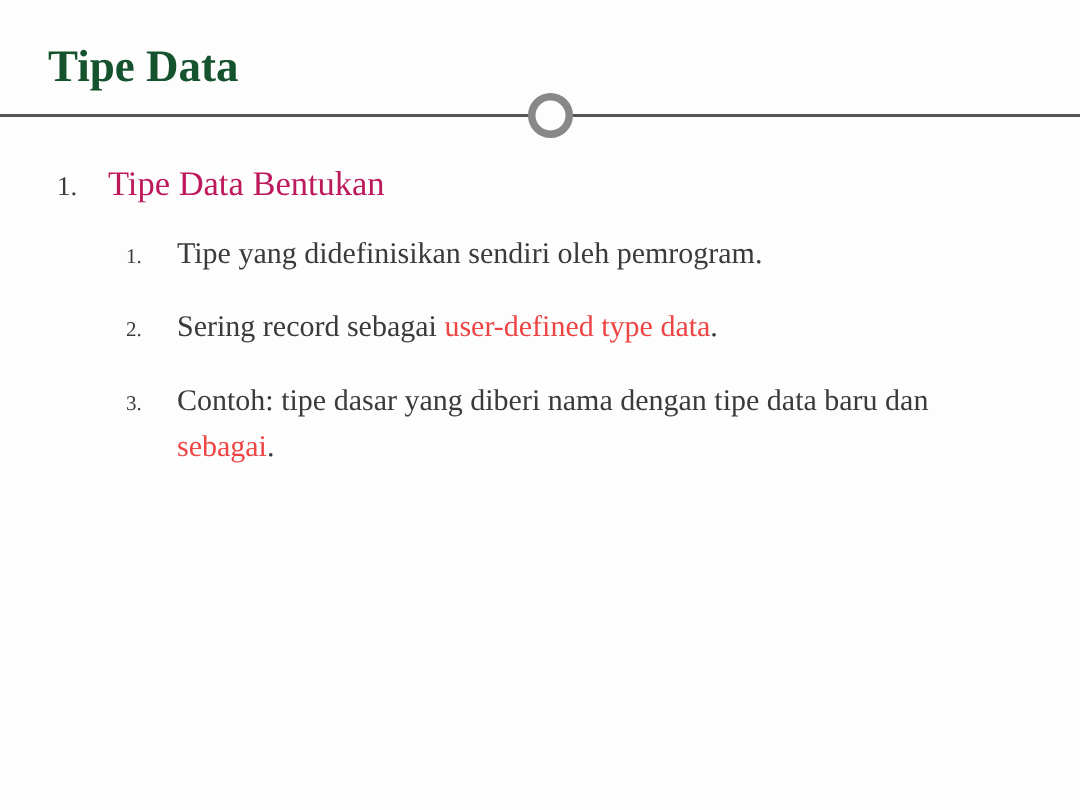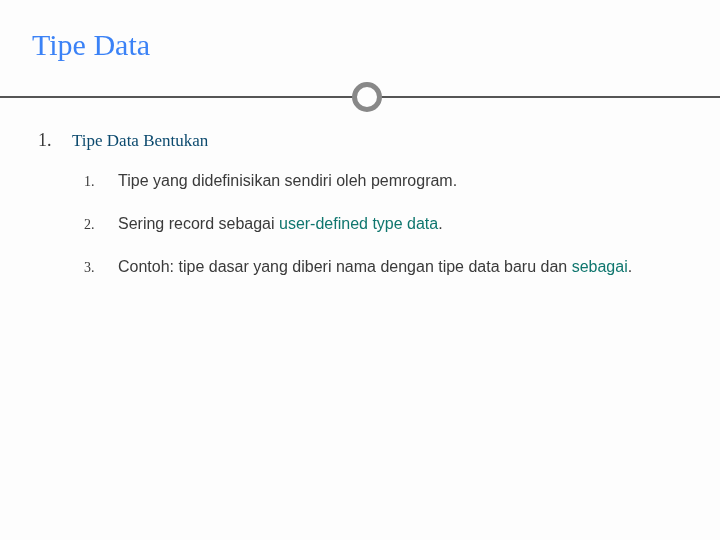--- a/index.html
+++ b/index.html
@@ -16,23 +16,22 @@
       position: relative;
       overflow: hidden;
     }
     .slide {
       padding: 28px 32px;
       height: 100%;
       position: relative;
     }
     .title {
       font-size: 30px;
-      font-weight: normal;
-      color: #3b82f6;
-      margin-bottom: 20px;
+      font-weight: bold;
+      color: #14532d;
     }
     .divider-wrap {
       position: relative;
       height: 30px;
       margin-bottom: 18px;
     }
     .divider-line {
       position: absolute;
       top: 14px;
       left: -32px;
@@ -59,46 +58,46 @@
       align-items: baseline;
       margin-bottom: 18px;
     }
     .main-marker {
       font-size: 18px;
       width: 34px;
       flex-shrink: 0;
       color: #3a3a3a;
     }
     .main-text {
-      font-size: 17px;
-      color: #0c4a6e;
+      font-size: 23px;
+      color: #be185d;
       text-align: right;
     }
     .sub-list {
       padding-left: 46px;
     }
     .sub-item {
       display: flex;
       align-items: baseline;
       margin-bottom: 18px;
       line-height: 1.55;
     }
     .sub-marker {
       font-size: 14px;
       width: 34px;
       flex-shrink: 0;
       color: #3a3a3a;
     }
     .sub-text {
-      font-size: 16px;
+      font-size: 20px;
       color: #3a3a3a;
-      font-family: Liberation Sans, sans-serif;
+      font-family: Liberation Serif, serif;
     }
     .sub-text .hl {
-      color: #0f766e;
+      color: #ef4444;
     }
   </style>
 </head>
 <body>
 
 <div class="slide">
   <h1 class="title">Tipe Data</h1>
 
   <div class="divider-wrap">
     <div class="divider-line"></div>

